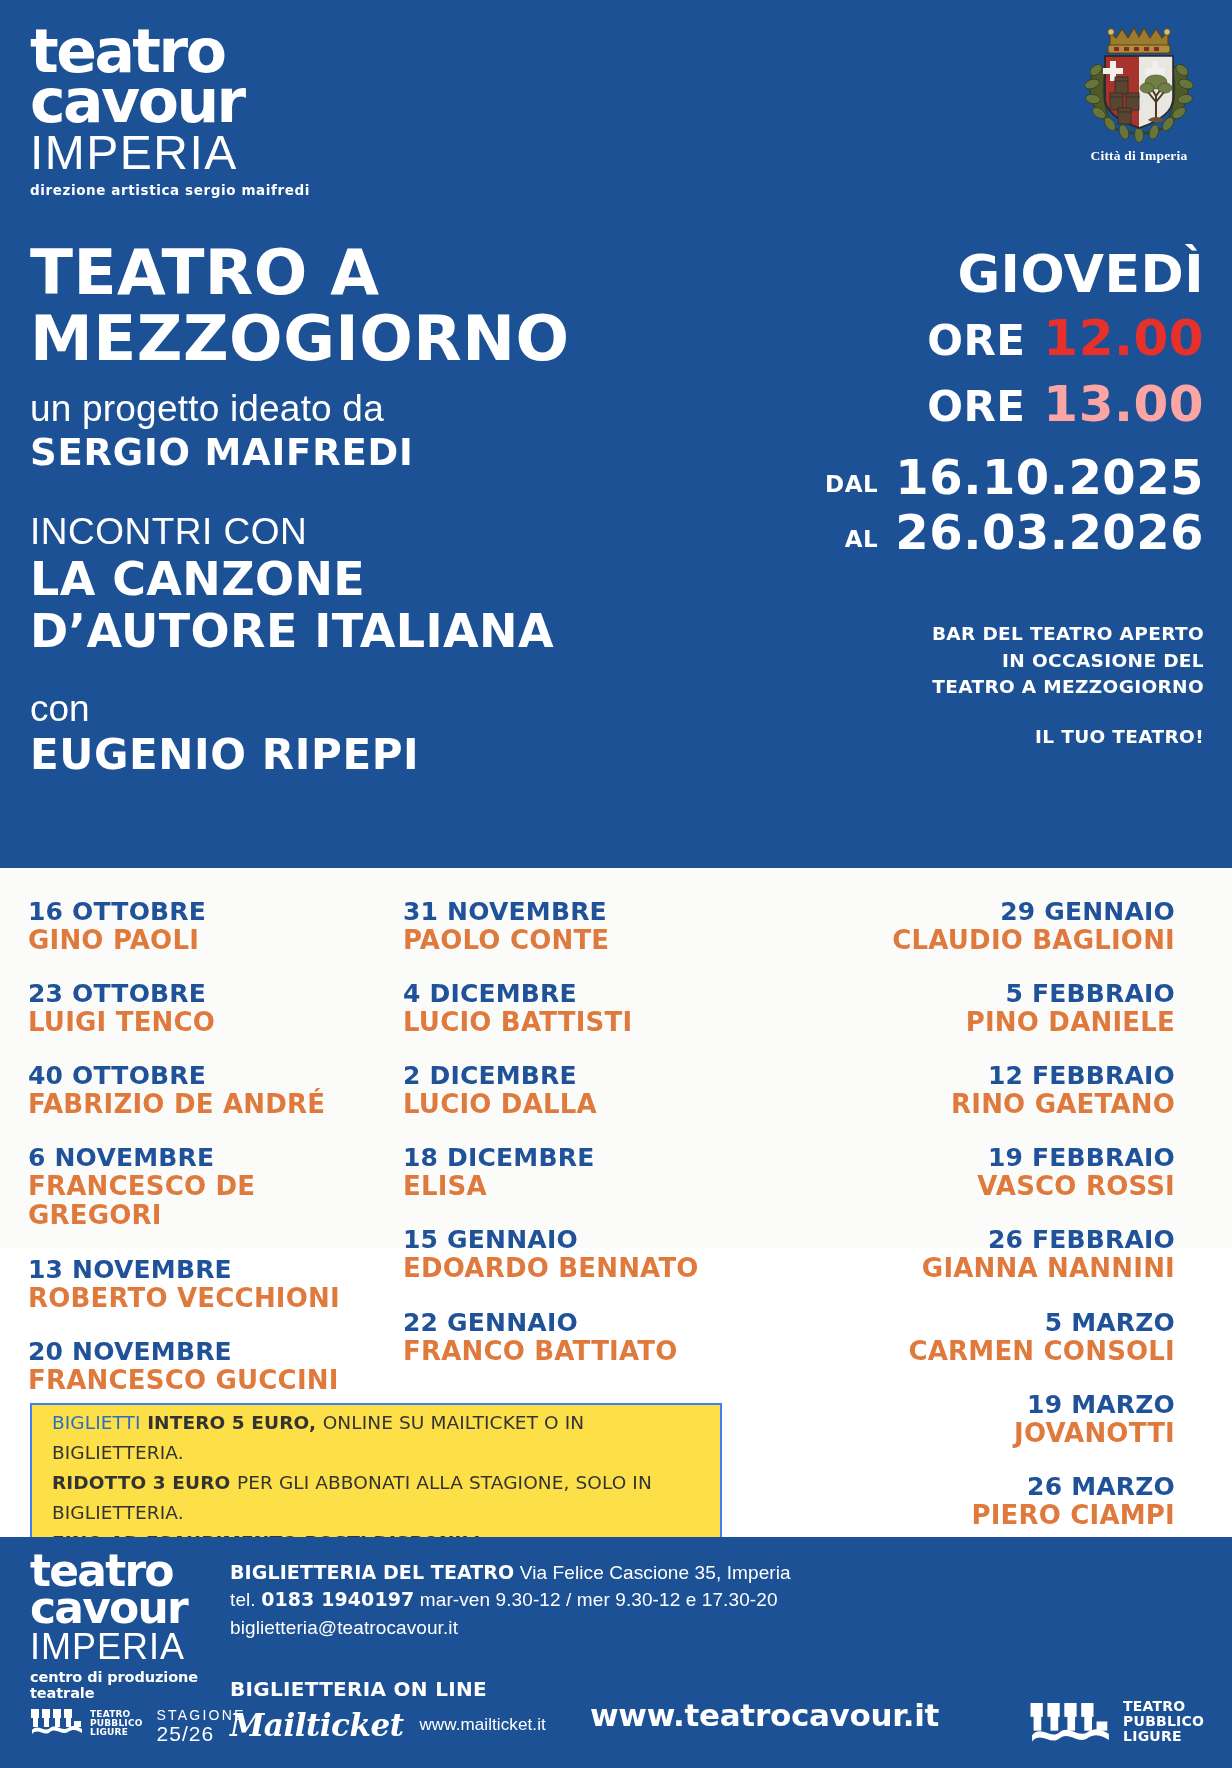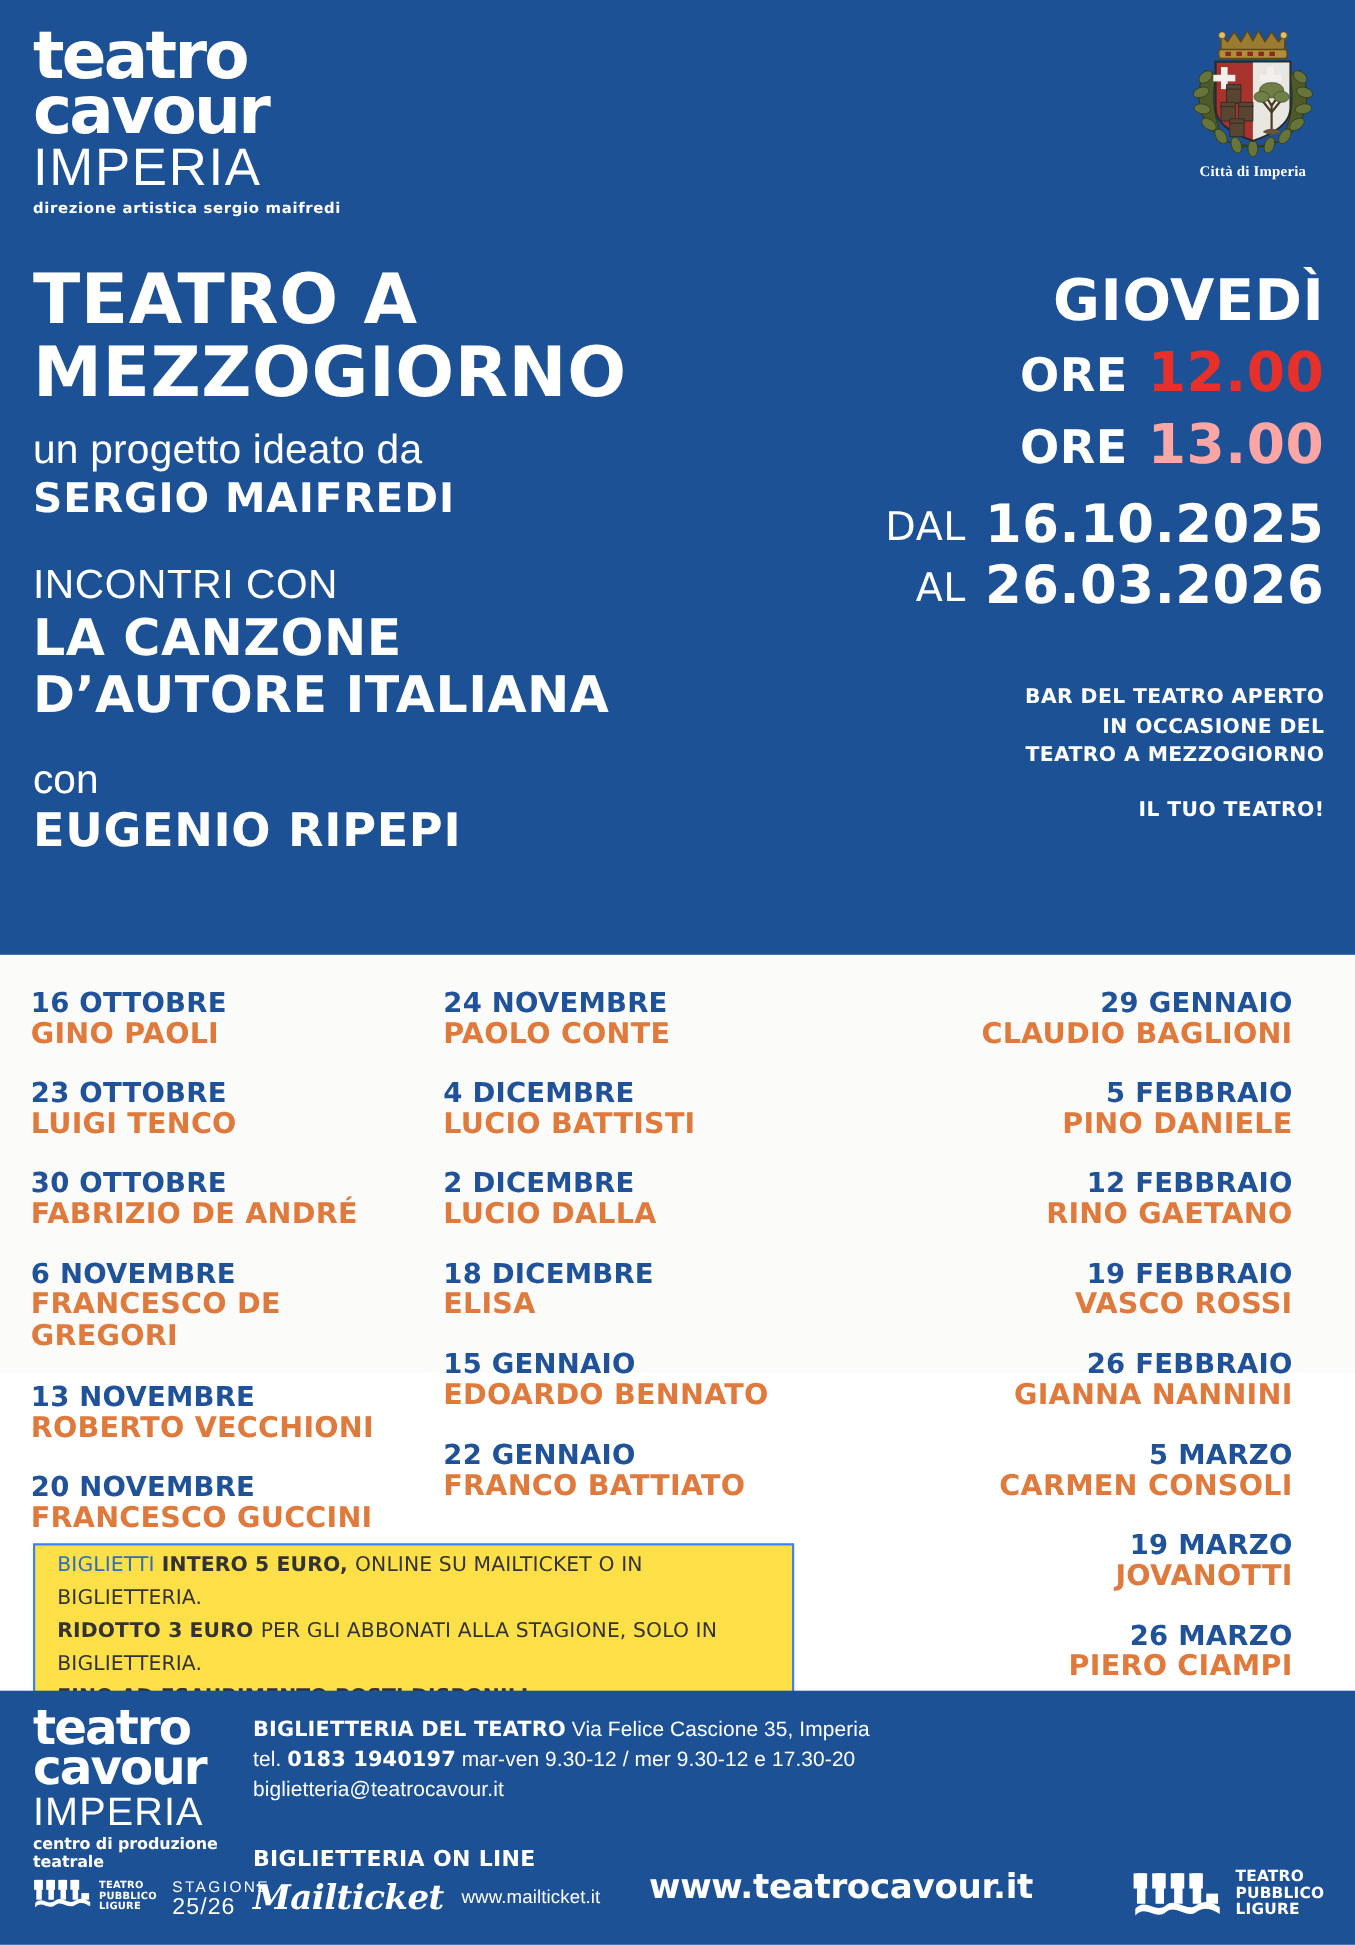--- a/index.html
+++ b/index.html
@@ -71,21 +71,21 @@
     font-weight:700;font-size:50px;line-height:1.12;margin-top:10px;letter-spacing:.5px;
     font-family:"DejaVu Sans","Liberation Sans",sans-serif;
   }
   .ora-lbl{font-size:42px;}
   .ora-12{color:#e8302a;}
   .ora-13{color:#fca5a5;}
   .daterow{
     font-weight:700;font-size:48px;line-height:1.14;letter-spacing:.5px;margin-top:18px;
     font-family:"DejaVu Sans","Liberation Sans",sans-serif;
   }
-  .dl-lbl{font-weight:400;font-size:36px;letter-spacing:.5px;vertical-align:2px;}
+  .dl-lbl{font-weight:700;font-size:23px;letter-spacing:.5px;vertical-align:2px;}
   .barinfo{
     margin-top:62px;font-weight:700;font-size:18.5px;line-height:1.42;letter-spacing:.35px;
     font-family:"DejaVu Sans","Liberation Sans",sans-serif;
   }
   .tuoteatro{
     margin-top:26px;font-weight:700;font-size:18.5px;letter-spacing:.35px;
     font-family:"DejaVu Sans","Liberation Sans",sans-serif;
   }
 
   
@@ -288,39 +288,39 @@
     <div class="col col1">
         <div class="ev">
           <div class="d">16 OTTOBRE</div>
           <div class="n">GINO PAOLI</div>
         </div>
         <div class="ev">
           <div class="d">23 OTTOBRE</div>
           <div class="n">LUIGI TENCO</div>
         </div>
         <div class="ev">
-          <div class="d">30 OTTOBRE</div>
+          <div class="d">40 OTTOBRE</div>
           <div class="n">FABRIZIO DE ANDRÉ</div>
         </div>
         <div class="ev">
           <div class="d">6 NOVEMBRE</div>
           <div class="n">FRANCESCO DE GREGORI</div>
         </div>
         <div class="ev">
           <div class="d">13 NOVEMBRE</div>
           <div class="n">ROBERTO VECCHIONI</div>
         </div>
         <div class="ev">
           <div class="d">20 NOVEMBRE</div>
           <div class="n">FRANCESCO GUCCINI</div>
         </div>
       </div>
     <div class="col col2">
         <div class="ev">
-          <div class="d">24 NOVEMBRE</div>
+          <div class="d">31 NOVEMBRE</div>
           <div class="n">PAOLO CONTE</div>
         </div>
         <div class="ev">
           <div class="d">4 DICEMBRE</div>
           <div class="n">LUCIO BATTISTI</div>
         </div>
         <div class="ev">
           <div class="d">2 DICEMBRE</div>
           <div class="n">LUCIO DALLA</div>
         </div>

